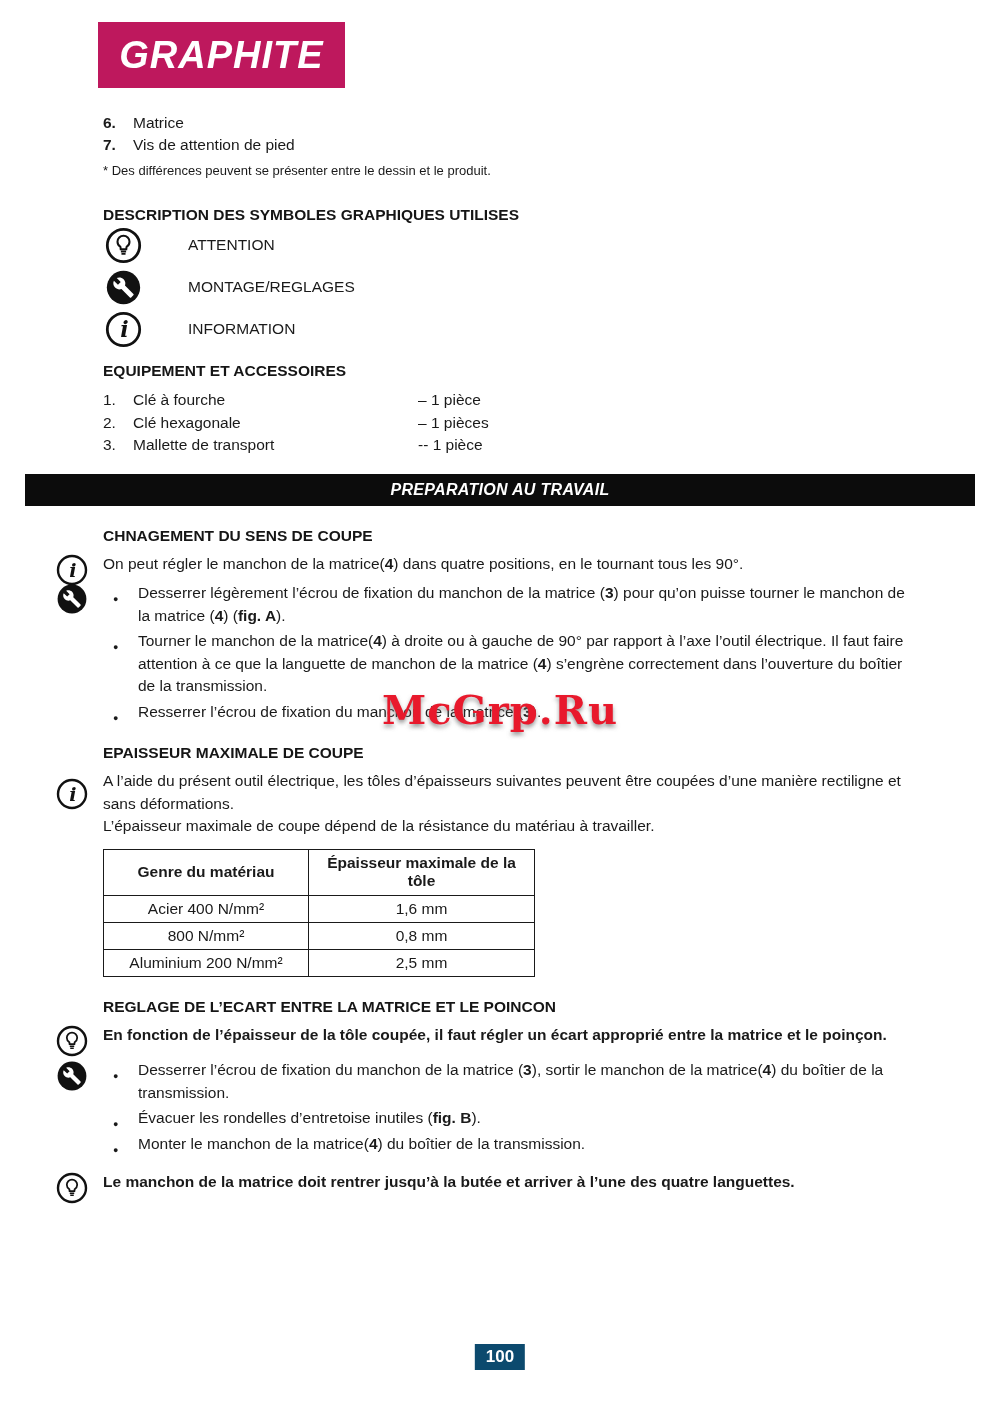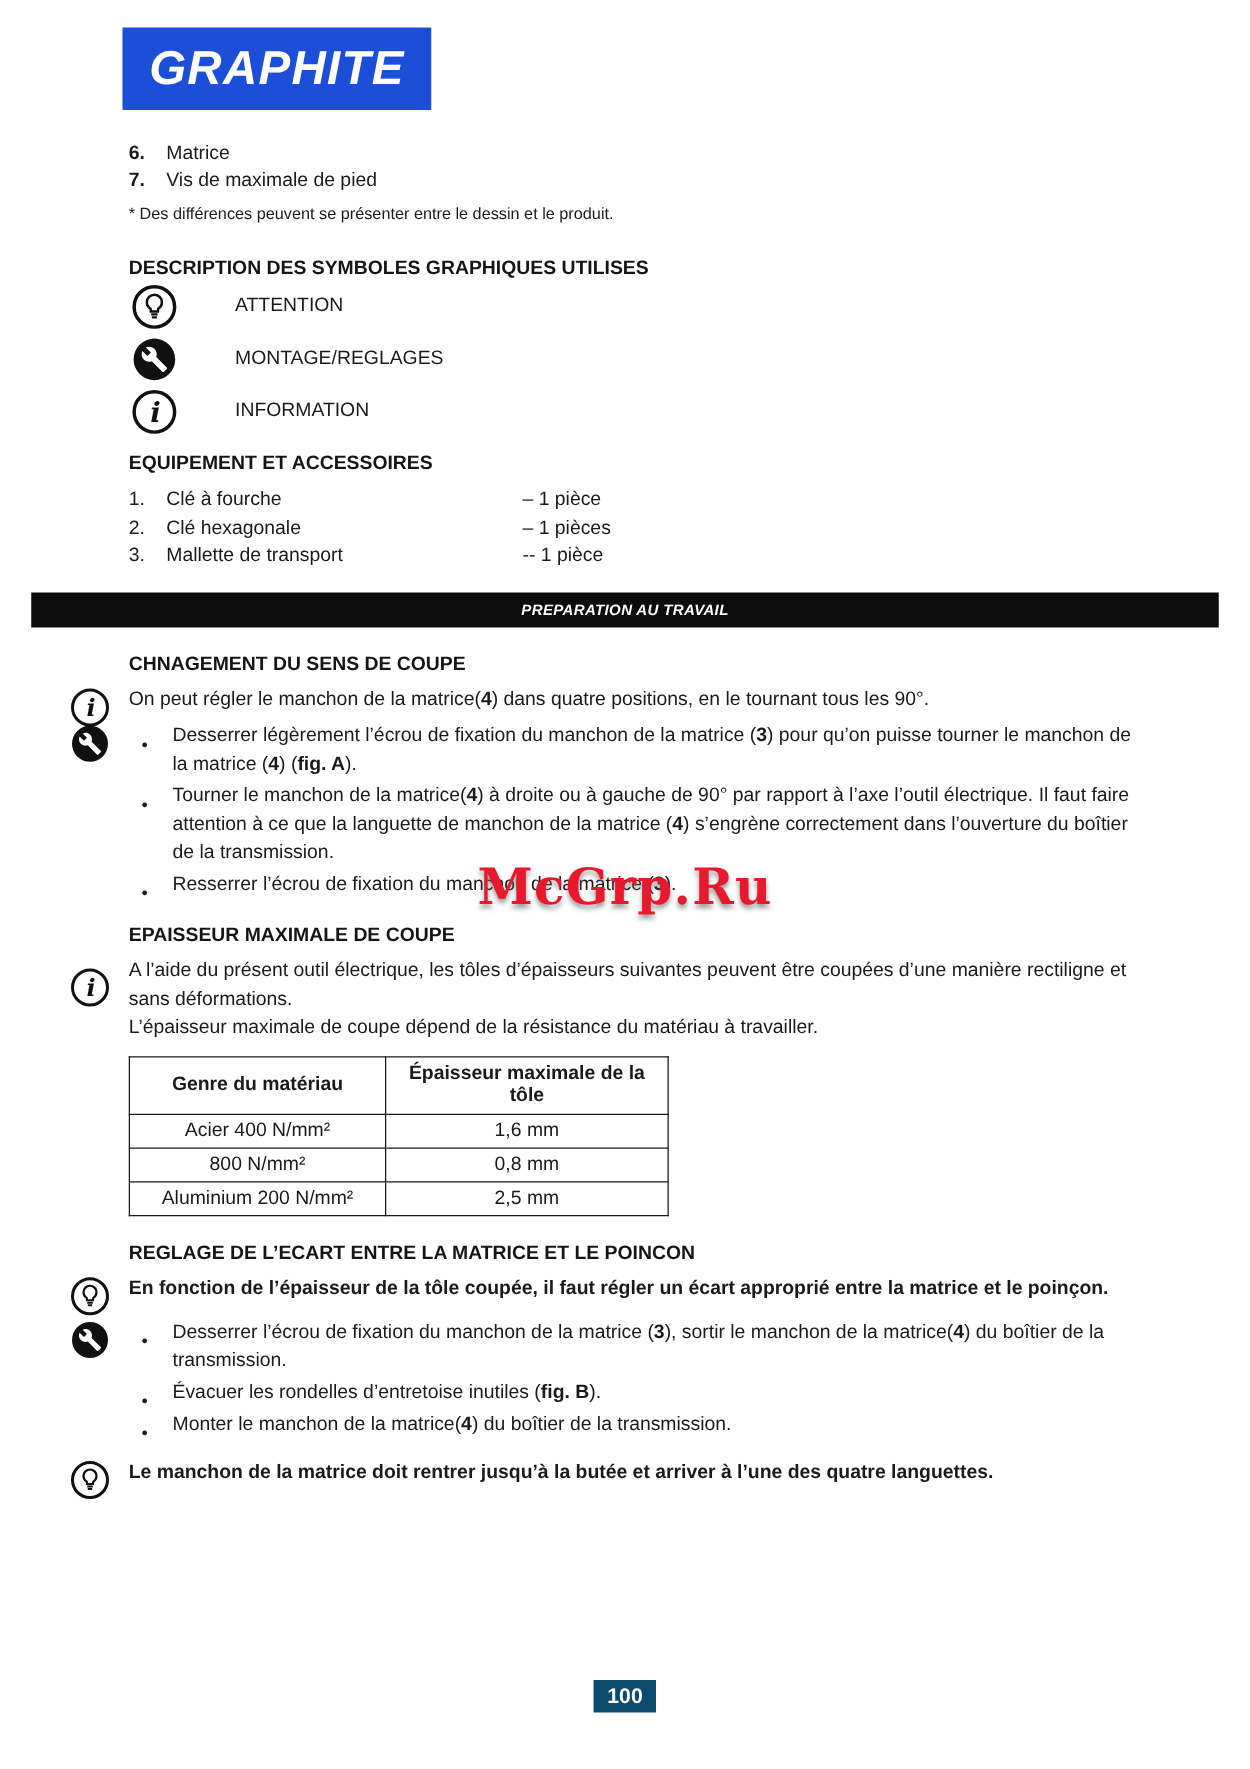--- a/index.html
+++ b/index.html
@@ -5,21 +5,21 @@
   * { margin:0; padding:0; box-sizing:border-box; }
   html,body { background:#ffffff; }
   body { width:1000px; }
   .page {
     position:relative; width:1000px; height:1415px; background:#fff;
     font-family:"Liberation Sans", sans-serif; color:#1a1a1a; overflow:hidden;
   }
   
   .logo-box {
     position:absolute; top:22px; left:98px; width:247px; height:66px;
-    background:#1d4ed8; display:flex; align-items:center; justify-content:center;
+    background:#be185d; display:flex; align-items:center; justify-content:center;
   }
   .logo-text { color:#fff; font-size:38px; font-weight:bold; font-style:italic; letter-spacing:1px; }
   
   .flow { position:absolute; top:112px; left:103px; width:817px; }
   .sec-heading { font-size:15.5px; font-weight:bold; color:#151515; }
   
   .parts .row { display:flex; font-size:15.5px; line-height:22px; }
   .parts .num { width:30px; font-weight:bold; }
   .note { font-size:13px; margin-top:7px; }
   
@@ -31,21 +31,21 @@
   .symbol-label { margin-left:46px; font-size:15.5px; }
   
   .equipment { margin-top:12px; }
   .equipment .sec-heading { margin-bottom:9px; }
   .equip-row { display:flex; font-size:15.5px; line-height:22.5px; }
   .equip-num { width:30px; }
   .equip-name { width:285px; }
   
   .banner {
     margin:17px 0 0 -78px; width:950px; background:#0c0c0c; color:#fff;
-    text-align:center; font-style:italic; font-weight:bold; font-size:12px;
+    text-align:center; font-style:italic; font-weight:bold; font-size:16px;
     padding:7px 0; letter-spacing:.3px;
   }
   
   .section { margin-top:21px; }
   .section .sec-heading { margin-bottom:8px; }
   .icon-row { position:relative; margin-top:7px; }
   .gutter-icon { position:absolute; left:-47px; top:1px; width:32px; height:32px; }
   .gutter-icon svg { width:100%; height:100%; display:block; }
   .para { font-size:15.5px; line-height:22.5px; }
   .para.bold { font-weight:bold; }
@@ -86,21 +86,21 @@
 
   <div class="flow">
 
     <div class="parts">
       <div class="row">
         <span class="num">6.</span>
         <span>Matrice</span>
       </div>
       <div class="row">
         <span class="num">7.</span>
-        <span>Vis de maximale de pied</span>
+        <span>Vis de attention de pied</span>
       </div>
       <p class="note">* Des différences peuvent se présenter entre le dessin et le produit.</p>
     </div>
 
     <div class="symbols">
       <h3 class="sec-heading">DESCRIPTION DES SYMBOLES GRAPHIQUES UTILISES</h3>
 
       <div class="symbol-row">
         <span class="symbol-icon">
           <svg viewBox="0 0 40 40">

